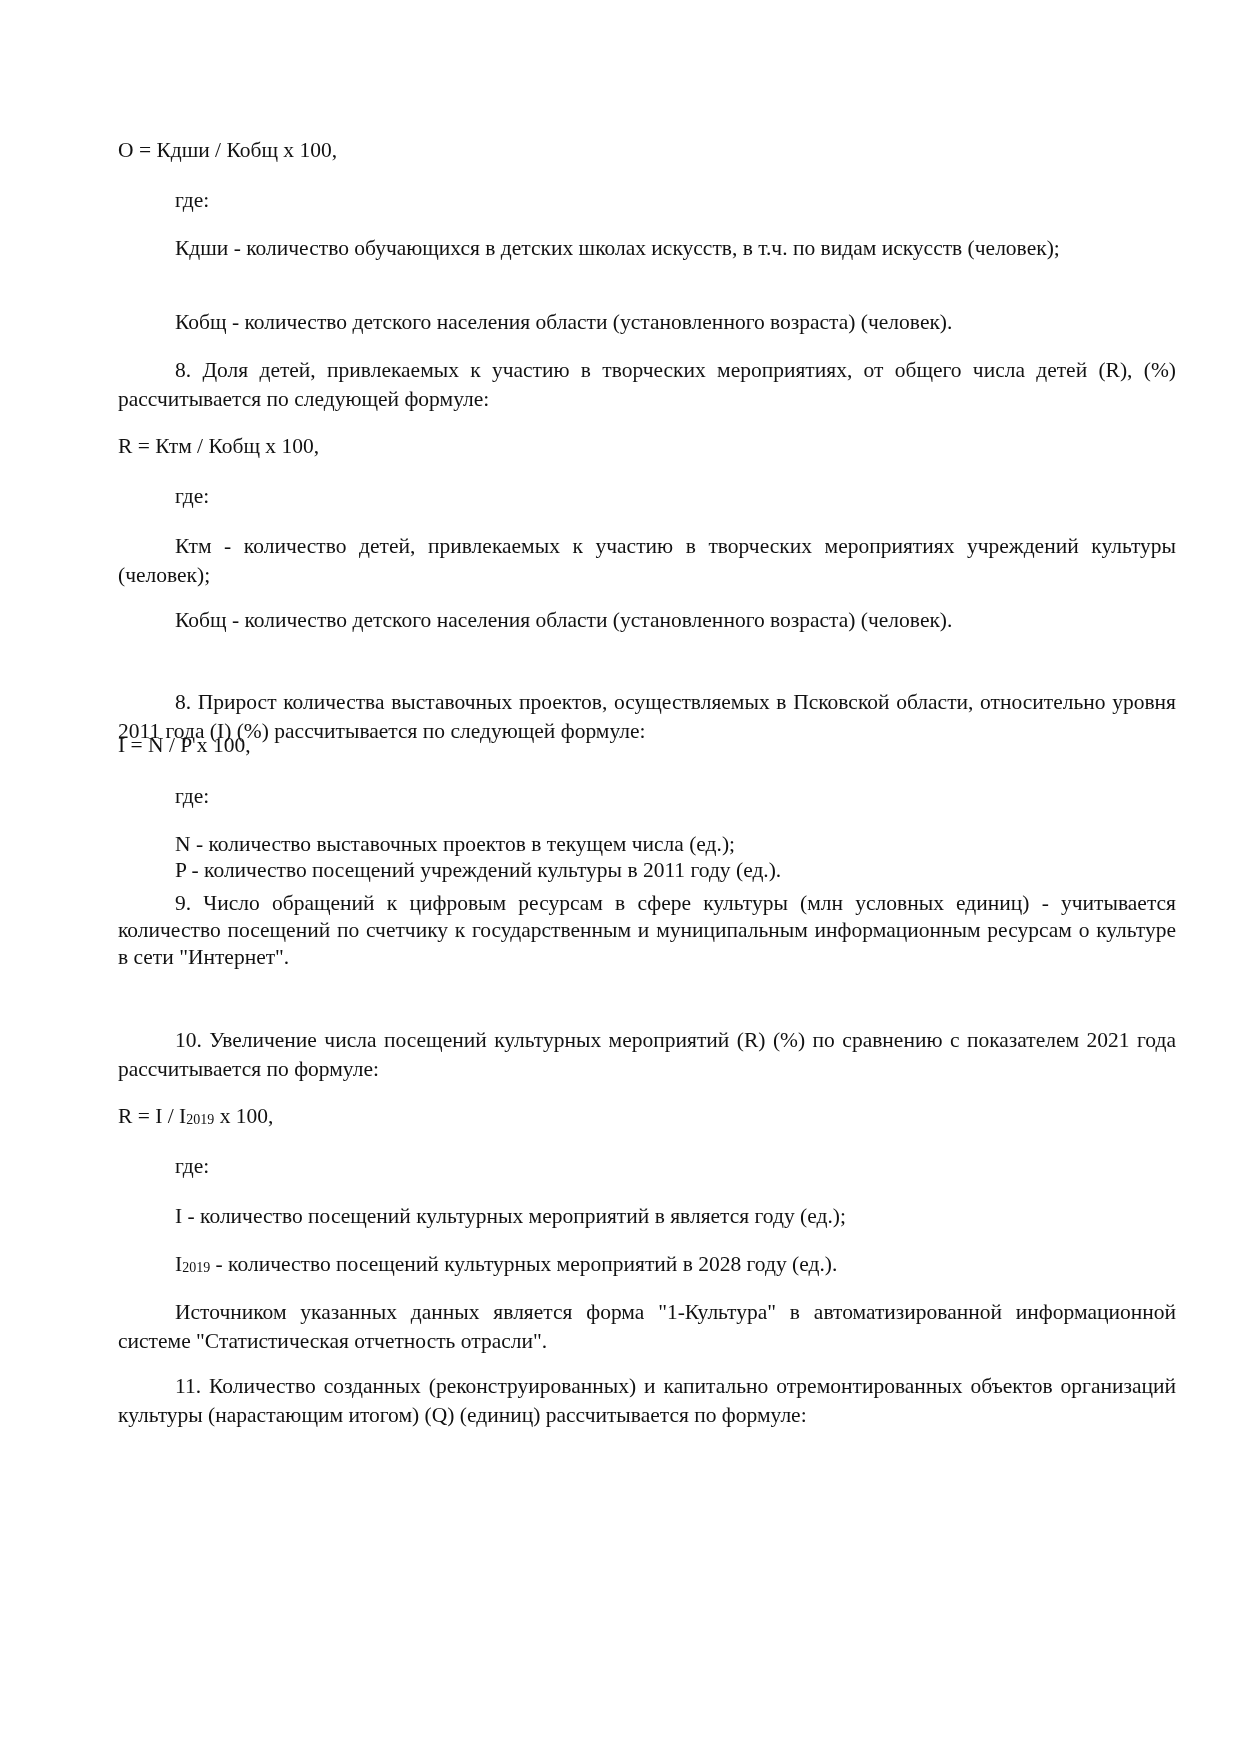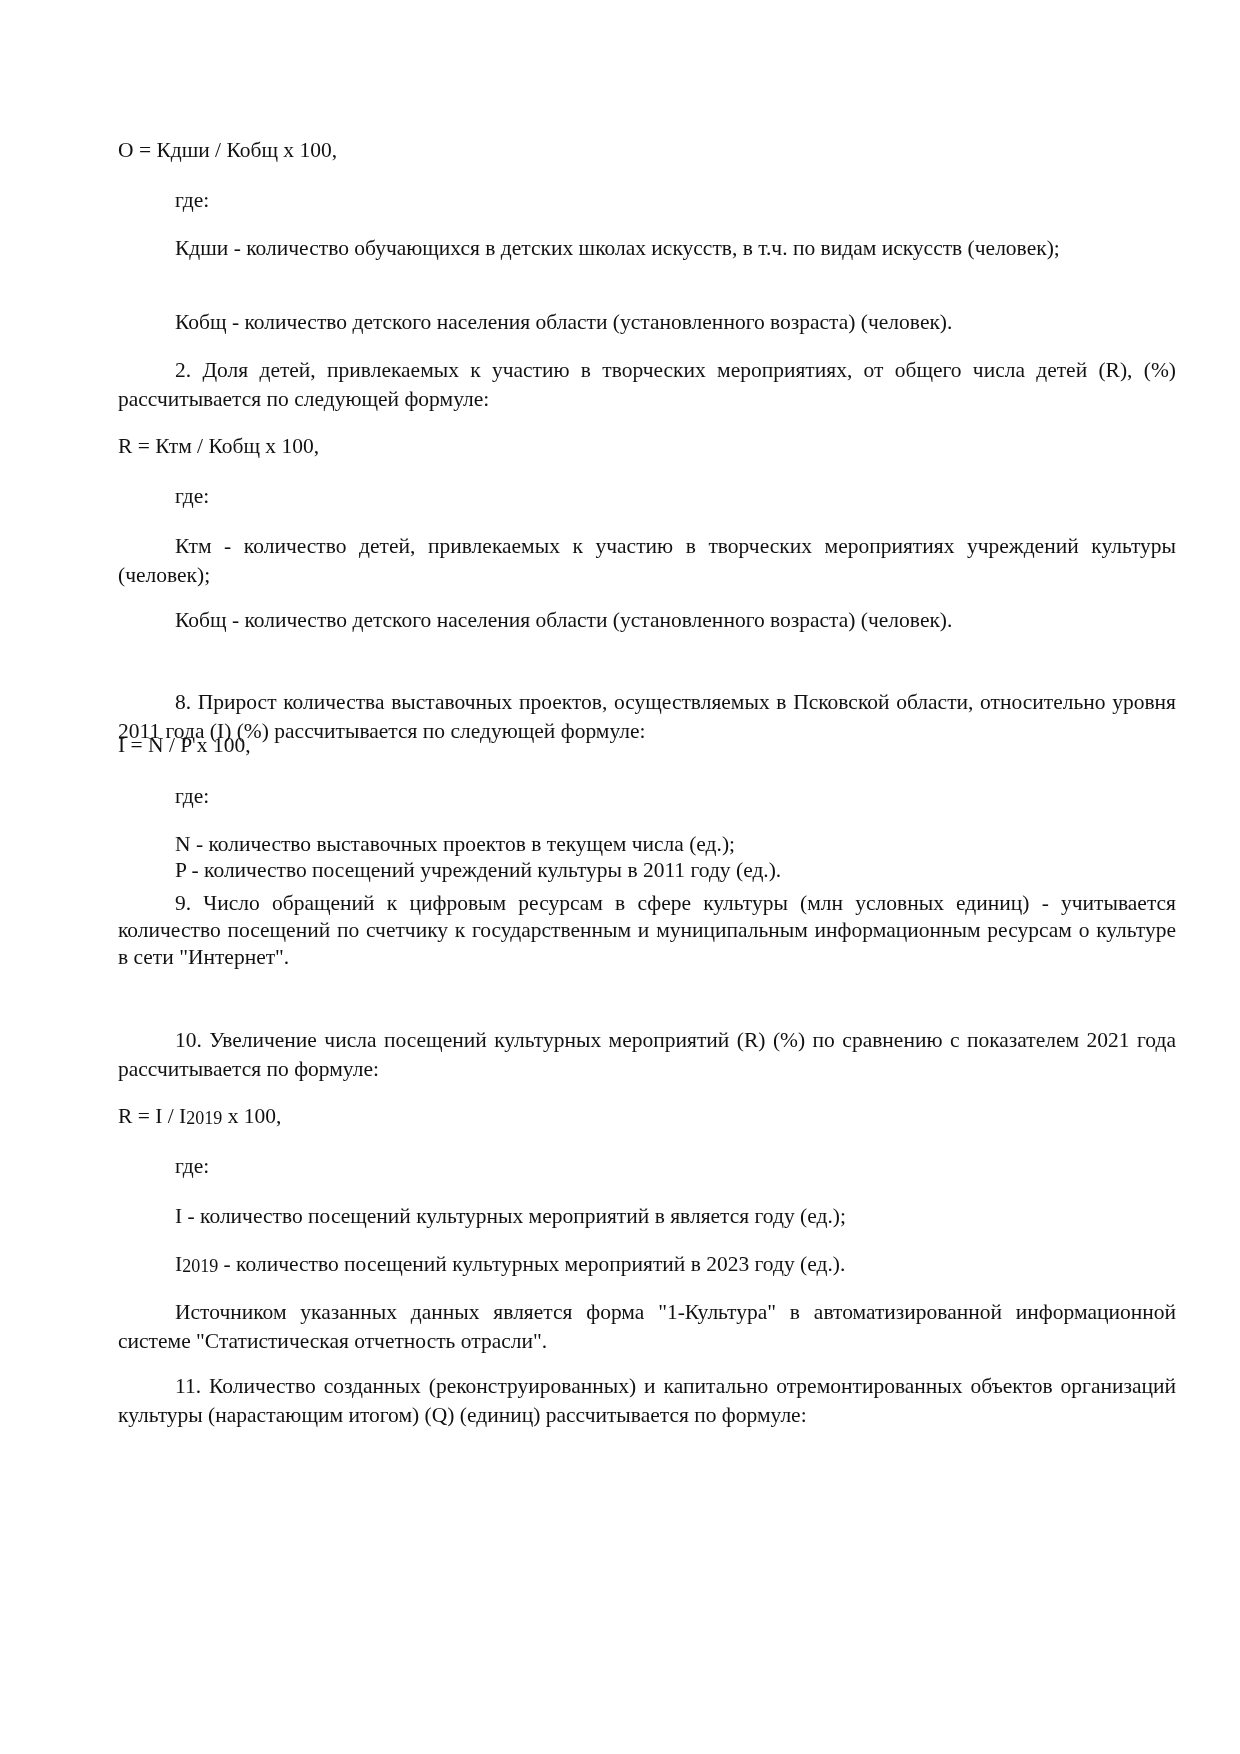--- a/index.html
+++ b/index.html
@@ -6,45 +6,45 @@
   body { width: 1240px; height: 1754px; position: relative; overflow: hidden; }
   .page {
     position: absolute; left: 118px; top: 0; width: 1058px;
     font-family: "Liberation Serif", "DejaVu Serif", serif;
     font-size: 21.5px; color: #111111; line-height: 29px;
   }
   .blk { position: absolute; left: 0; width: 1058px; }
   .p { text-align: justify; text-align-last: left; text-indent: 57px; }
   .where { text-indent: 57px; }
   .formula { text-align: left; }
-  sub.small { font-size: 18px; vertical-align: baseline; position: relative; top: 1px; }
+  sub.small { font-size: 14px; vertical-align: baseline; position: relative; top: 1px; }
 </style>
 </head>
 <body>
 
 <div class="page">
   <div class="blk formula" style="top:136px">O = Кдши / Кобщ x 100,</div>
   <div class="blk where" style="top:186px">где:</div>
   <div class="blk p" style="top:234px">Кдши - количество обучающихся в детских школах искусств, в т.ч. по видам искусств (человек);</div>
   <div class="blk p" style="top:308px">Кобщ - количество детского населения области (установленного возраста) (человек).</div>
-  <div class="blk p" style="top:356px">2. Доля детей, привлекаемых к участию в творческих мероприятиях, от общего числа детей (R), (%) рассчитывается по следующей формуле:</div>
+  <div class="blk p" style="top:356px">8. Доля детей, привлекаемых к участию в творческих мероприятиях, от общего числа детей (R), (%) рассчитывается по следующей формуле:</div>
   <div class="blk formula" style="top:432px">R = Ктм / Кобщ x 100,</div>
   <div class="blk where" style="top:482px">где:</div>
   <div class="blk p" style="top:532px">Ктм - количество детей, привлекаемых к участию в творческих мероприятиях учреждений культуры (человек);</div>
   <div class="blk p" style="top:606px">Кобщ - количество детского населения области (установленного возраста) (человек).</div>
   <div class="blk p" style="top:688px">8. Прирост количества выставочных проектов, осуществляемых в Псковской области, относительно уровня 2011 года (I) (%) рассчитывается по следующей формуле:</div>
   <div class="blk formula" style="top:731px">I = N / P x 100,</div>
   <div class="blk where" style="top:782px">где:</div>
   <div class="blk p" style="top:830px">N - количество выставочных проектов в текущем числа (ед.);</div>
   <div class="blk p" style="top:856px">P - количество посещений учреждений культуры в 2011 году (ед.).</div>
   <div class="blk p" style="top:890px; line-height:27px">9. Число обращений к цифровым ресурсам в сфере культуры (млн условных единиц) - учитывается количество посещений по счетчику к государственным и муниципальным информационным ресурсам о культуре в сети "Интернет".</div>
   <div class="blk p" style="top:1026px">10. Увеличение числа посещений культурных мероприятий (R) (%) по сравнению с показателем 2021 года рассчитывается по формуле:</div>
   <div class="blk formula" style="top:1102px">
     <span>R = I / I</span><sub class="small">2019</sub><span> x 100,</span>
   </div>
   <div class="blk where" style="top:1152px">где:</div>
   <div class="blk p" style="top:1202px">I - количество посещений культурных мероприятий в является году (ед.);</div>
   <div class="blk where" style="top:1250px">
-    <span>I</span><sub class="small">2019</sub><span> - количество посещений культурных мероприятий в 2023 году (ед.).</span>
+    <span>I</span><sub class="small">2019</sub><span> - количество посещений культурных мероприятий в 2028 году (ед.).</span>
   </div>
   <div class="blk p" style="top:1298px">Источником указанных данных является форма "1-Культура" в автоматизированной информационной системе "Статистическая отчетность отрасли".</div>
   <div class="blk p" style="top:1372px">11. Количество созданных (реконструированных) и капитально отремонтированных объектов организаций культуры (нарастающим итогом) (Q) (единиц) рассчитывается по формуле:</div>
 </div>
 
 </body></html>

